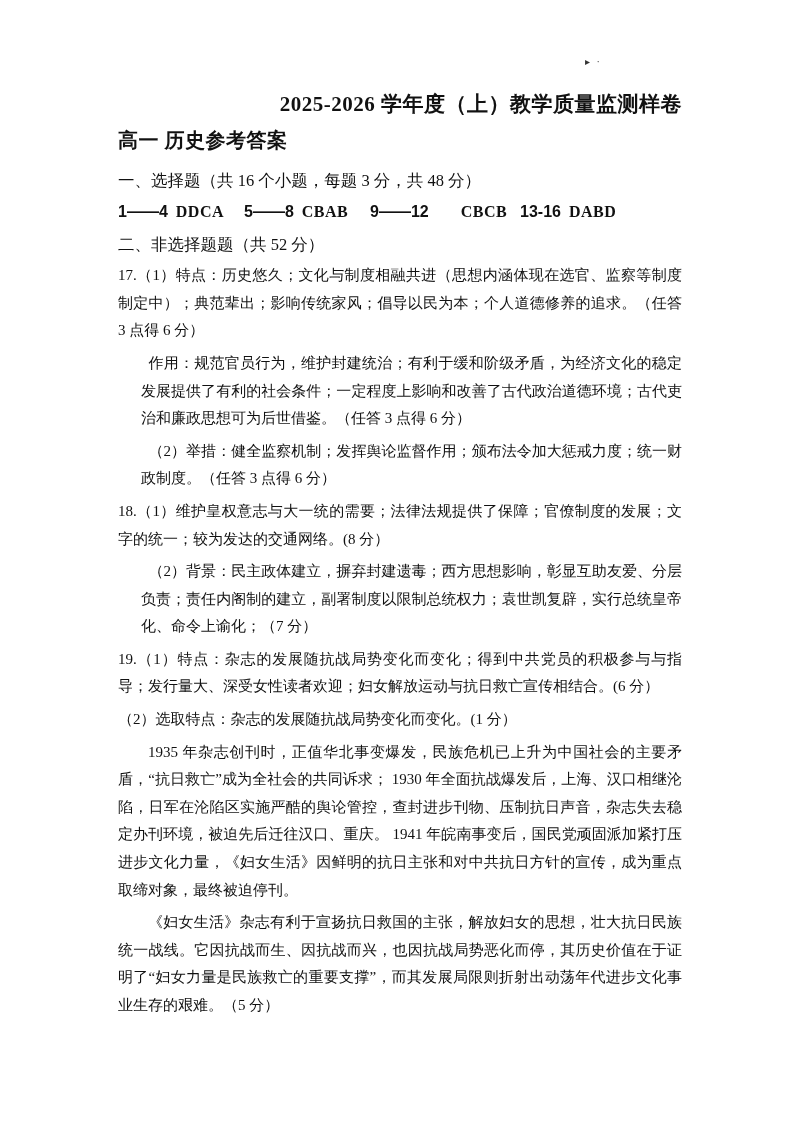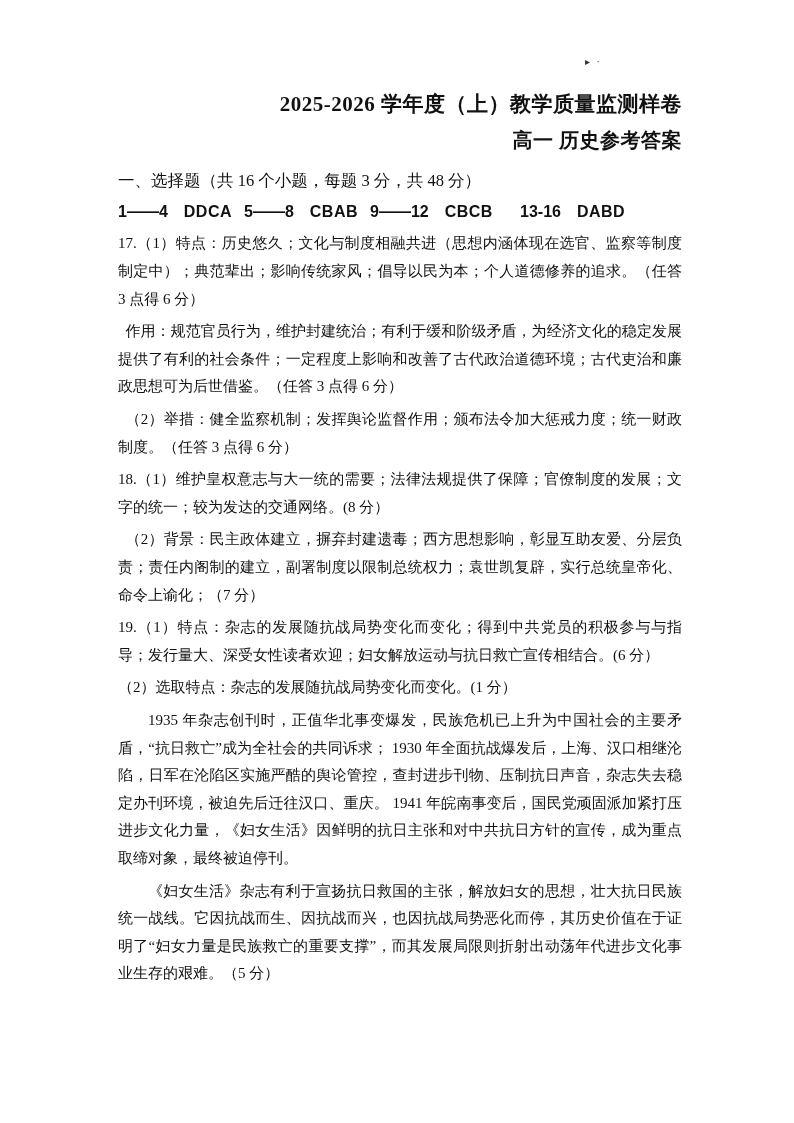--- a/index.html
+++ b/index.html
@@ -27,21 +27,21 @@
     letter-spacing: 2px;
   }
   .title-line1 {
     text-align: right;
     font-size: 21px;
     font-weight: 700;
     margin: 0 0 9px 0;
     letter-spacing: 0.5px;
   }
   .title-line2 {
-    text-align: right;
+    text-align: left;
     font-size: 20px;
     font-weight: 700;
     margin: 0 0 12px 0;
     letter-spacing: 0.5px;
   }
   .section-heading {
     font-size: 16.5px;
     line-height: 1.8;
     margin: 0 0 2px 0;
   }
@@ -49,34 +49,34 @@
     display: flex;
     align-items: baseline;
     font-size: 16px;
     line-height: 1.8;
     margin: 2px 0 4px 0;
     font-family: "Liberation Sans", "DejaVu Sans", sans-serif;
     font-weight: 600;
   }
   .answer-item { display: flex; align-items: flex-start; }
   .answer-item .range { white-space: nowrap; }
-  .answer-item .letters { margin-left: 16px; white-space: nowrap; letter-spacing: 0.5px; }
+  .answer-item .letters { margin-left: 8px; white-space: nowrap; letter-spacing: 0.5px; font-family: Liberation Serif, serif; }
   .answer-item:nth-child(1) { width: 126px; }
   .answer-item:nth-child(2) { width: 126px; }
-  .answer-item:nth-child(3) { width: 150px; }
+  .answer-item:nth-child(3) { width: 150px; gap: 24px; }
   .answer-item:nth-child(4) { width: auto; }
   .body-text { margin-top: 2px; }
   .para {
     font-size: 15px;
     line-height: 1.84;
     text-align: justify;
     margin: 0 0 5px 0;
   }
   .para.indent { text-indent: 2em; }
-  .para.half-indent { text-indent: 0.5em; }
+  .para.half-indent { text-indent: 0.5em; margin-left: 23px; }
 </style>
 </head>
 <body>
 
 <div class="page">
 
   <span class="stray-mark">▸ ·</span>
 
   <h1 class="title-line1">2025-2026 学年度（上）教学质量监测样卷</h1>
   <h2 class="title-line2">高一 历史参考答案</h2>
@@ -95,20 +95,21 @@
     <span class="answer-item">
       <span class="range">9——12</span>
       <span class="letters">CBCB</span>
     </span>
     <span class="answer-item">
       <span class="range">13-16</span>
       <span class="letters">DABD</span>
     </span>
   </div>
 
+  <div class="section-heading">二、非选择题题（共 52 分）</div>
 
   <div class="body-text">
     <p class="para">17.（1）特点：历史悠久；文化与制度相融共进（思想内涵体现在选官、监察等制度制定中）；典范辈出；影响传统家风；倡导以民为本；个人道德修养的追求。（任答 3 点得 6 分）</p>
     <p class="para half-indent">作用：规范官员行为，维护封建统治；有利于缓和阶级矛盾，为经济文化的稳定发展提供了有利的社会条件；一定程度上影响和改善了古代政治道德环境；古代吏治和廉政思想可为后世借鉴。（任答 3 点得 6 分）</p>
     <p class="para half-indent">（2）举措：健全监察机制；发挥舆论监督作用；颁布法令加大惩戒力度；统一财政制度。（任答 3 点得 6 分）</p>
     <p class="para">18.（1）维护皇权意志与大一统的需要；法律法规提供了保障；官僚制度的发展；文字的统一；较为发达的交通网络。(8 分）</p>
     <p class="para half-indent">（2）背景：民主政体建立，摒弃封建遗毒；西方思想影响，彰显互助友爱、分层负责；责任内阁制的建立，副署制度以限制总统权力；袁世凯复辟，实行总统皇帝化、命令上谕化；（7 分）</p>
     <p class="para">19.（1）特点：杂志的发展随抗战局势变化而变化；得到中共党员的积极参与与指导；发行量大、深受女性读者欢迎；妇女解放运动与抗日救亡宣传相结合。(6 分）</p>
     <p class="para">（2）选取特点：杂志的发展随抗战局势变化而变化。(1 分）</p>
     <p class="para indent">1935 年杂志创刊时，正值华北事变爆发，民族危机已上升为中国社会的主要矛盾，“抗日救亡”成为全社会的共同诉求； 1930 年全面抗战爆发后，上海、汉口相继沦陷，日军在沦陷区实施严酷的舆论管控，查封进步刊物、压制抗日声音，杂志失去稳定办刊环境，被迫先后迁往汉口、重庆。 1941 年皖南事变后，国民党顽固派加紧打压进步文化力量，《妇女生活》因鲜明的抗日主张和对中共抗日方针的宣传，成为重点取缔对象，最终被迫停刊。</p>

